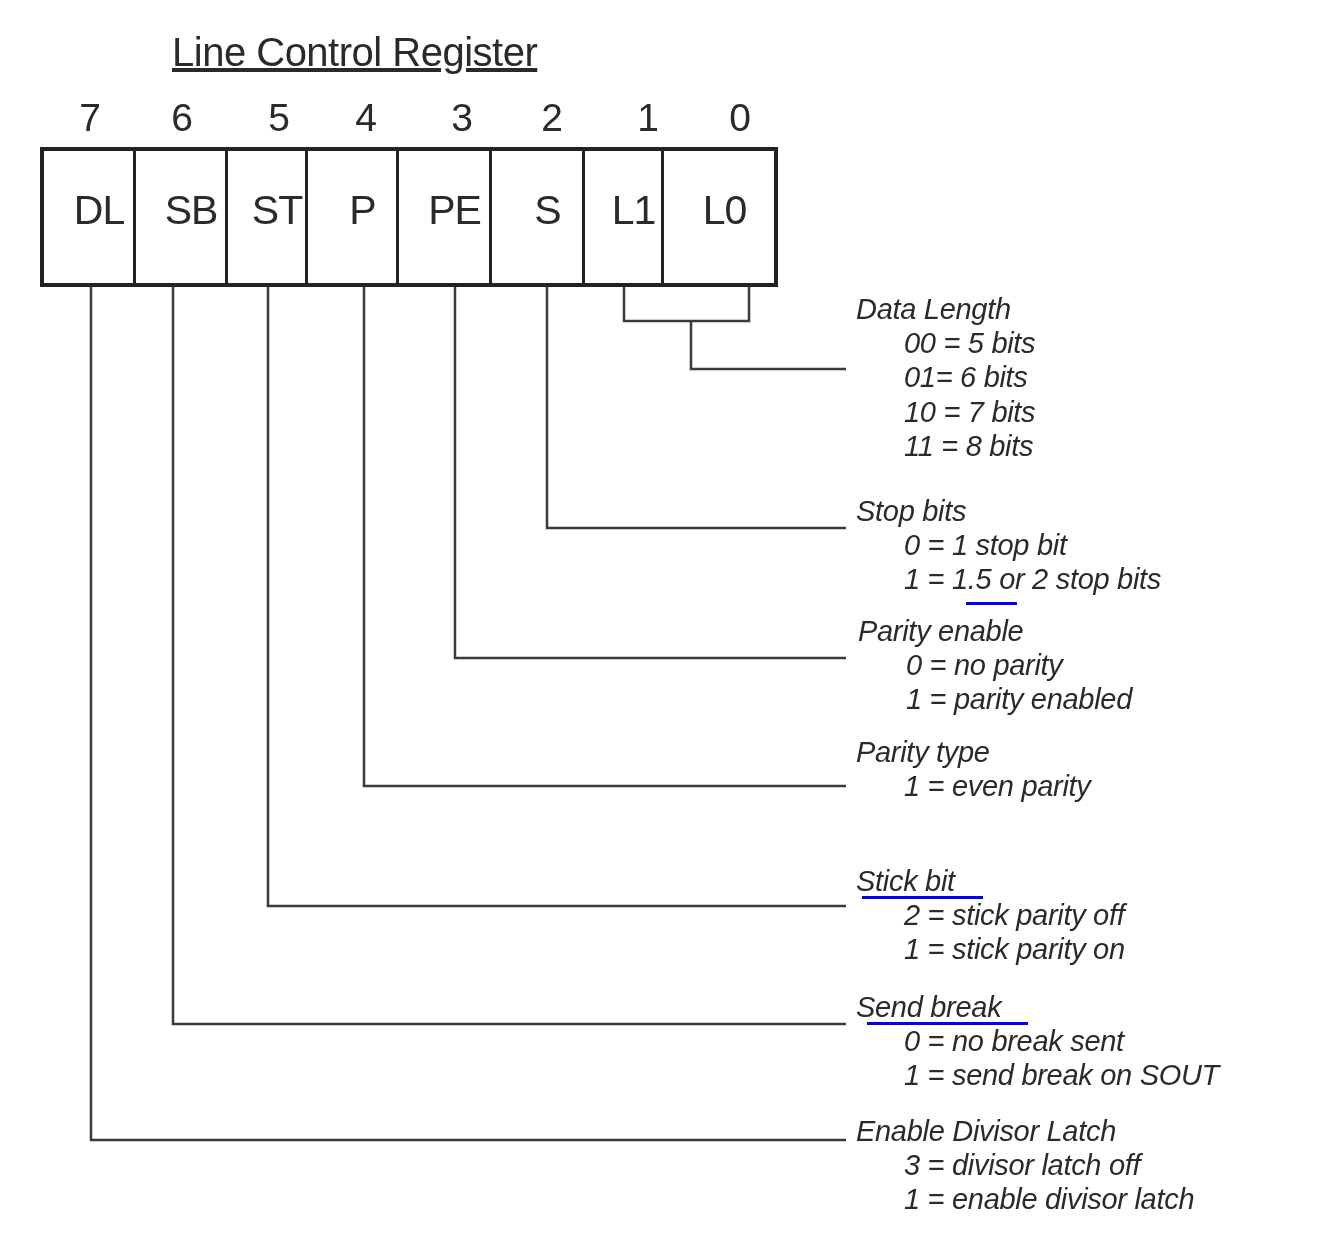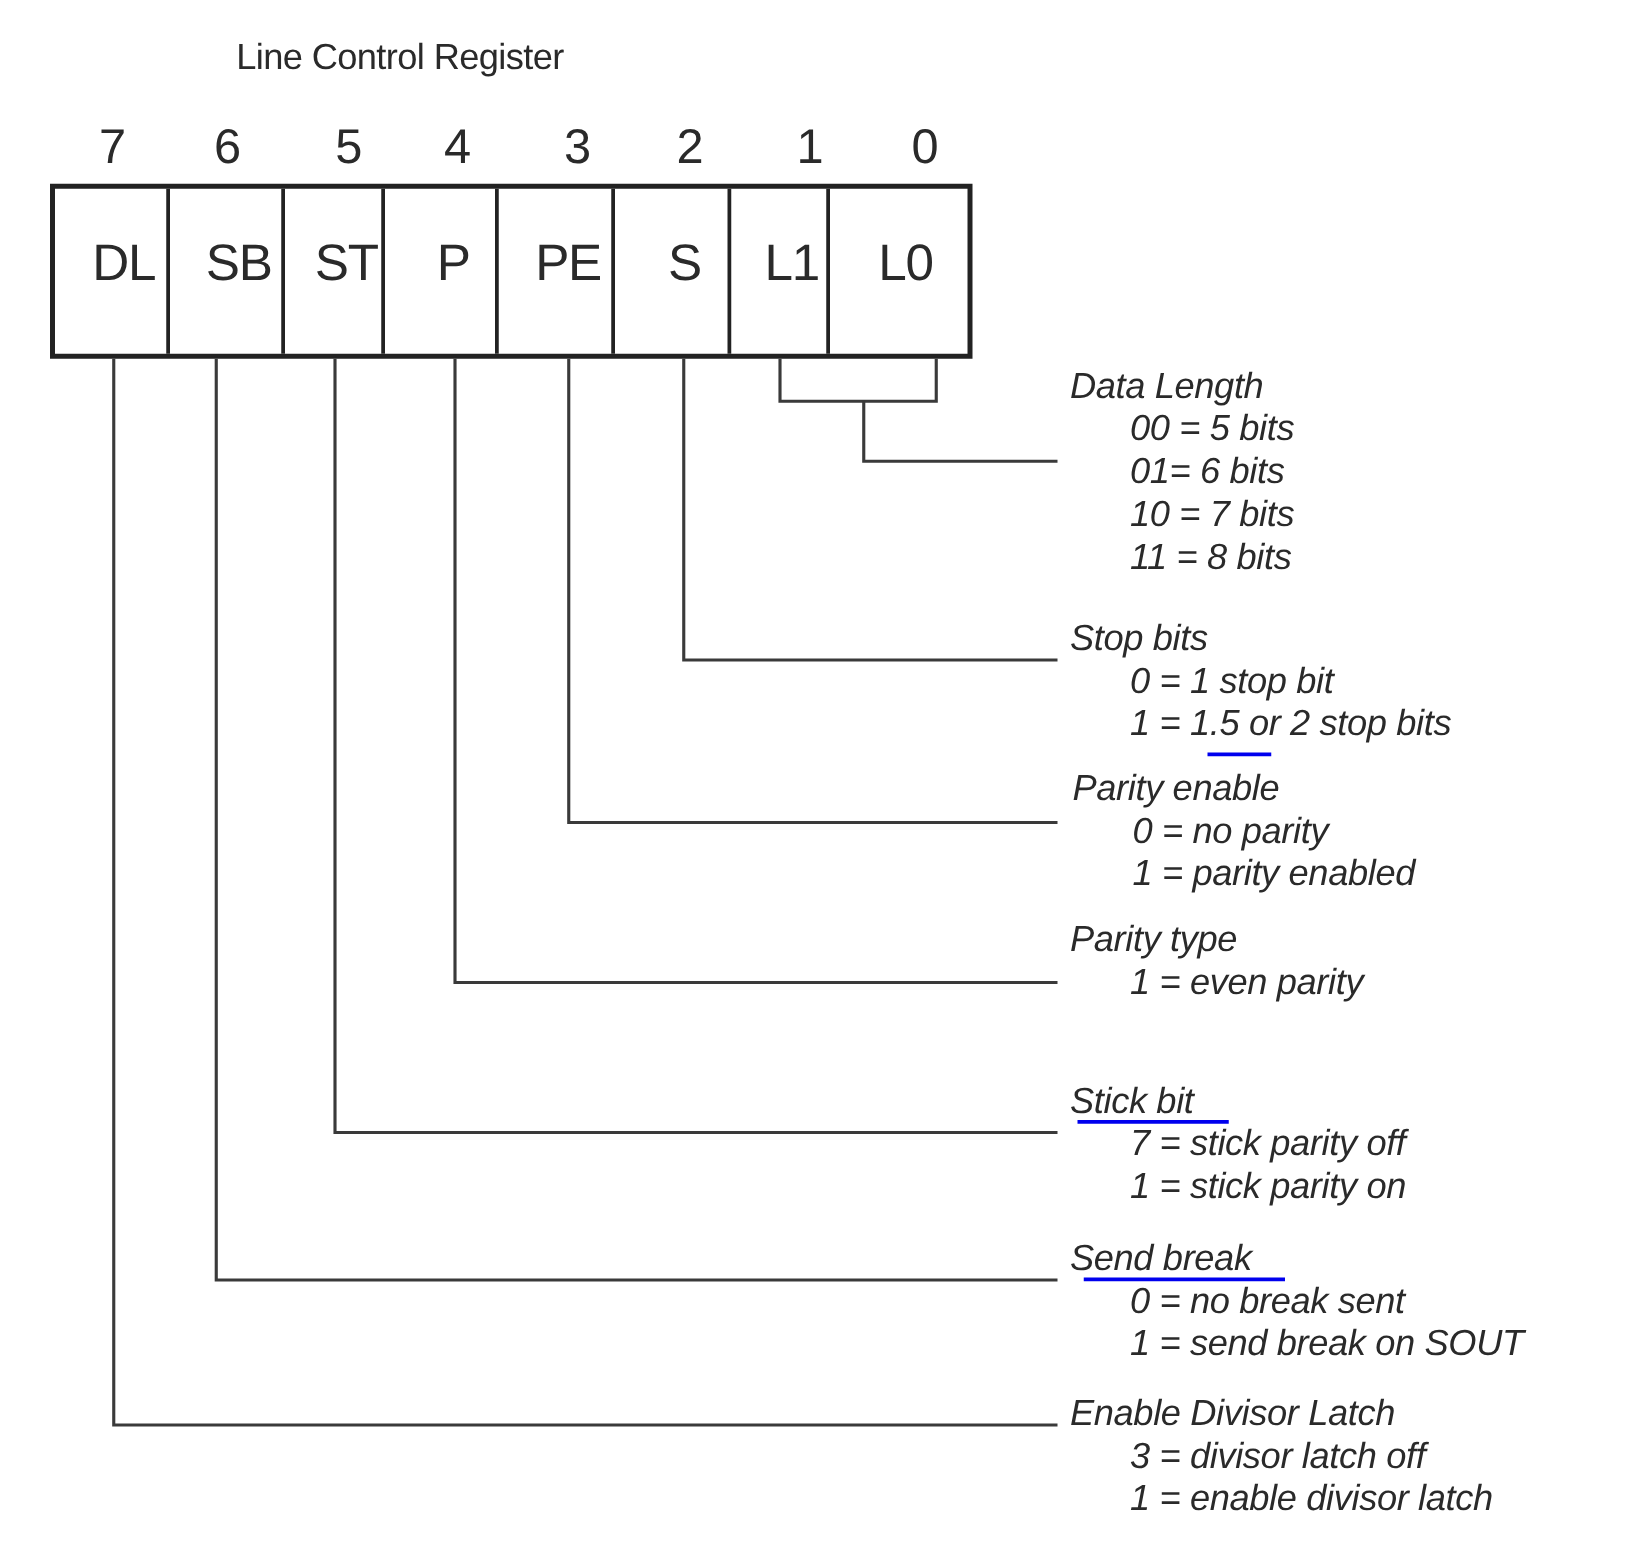--- a/index.html
+++ b/index.html
@@ -1,18 +1,18 @@
 <!DOCTYPE html>
 <html><head>
   <meta charset="utf-8">
   <style>
     html, body { margin: 0; padding: 0; background: #ffffff; }
     body { width: 1318px; height: 1250px; position: relative; overflow: hidden;
            font-family: "Liberation Sans", "DejaVu Sans", sans-serif; color: #2a2a2a; }
-    .title { position: absolute; left: 189px; top: 30px; font-size: 29px; letter-spacing: -0.5px; white-space: nowrap; }
+    .title { position: absolute; left: 172px; top: 30px; font-size: 40px; letter-spacing: -0.5px; white-space: nowrap; text-decoration: underline; }
     .bitnum { position: absolute; top: 96px; font-size: 39px; width: 60px; text-align: center; transform: translateX(-30px); }
     .reg { position: absolute; left: 40px; top: 147px; width: 738px; height: 140px;
            border: 4px solid #222; box-sizing: border-box; display: flex; }
     .cell { box-sizing: border-box; border-right: 3px solid #222; display: flex; align-items: center; justify-content: center;
             font-size: 41px; letter-spacing: -1px; padding-bottom: 14px; padding-left: 21px; }
     .cell:last-child { border-right: none; }
     svg.wires { position: absolute; left: 0; top: 0; }
     .desc { position: absolute; left: 856px; font-size: 29px; line-height: 34px; white-space: nowrap; letter-spacing: -0.3px; font-style: italic; }
     .desc .hdr { position: relative; display: inline-block; }
     .desc .opt { padding-left: 48px; }
@@ -77,21 +77,21 @@
   <div class="opt">1 = parity enabled</div>
 </div>
 
 <div class="desc" style="top:735px">
   <div class="hdr">Parity type</div>
   <div class="opt">1 = even parity</div>
 </div>
 
 <div class="desc" style="top:864px">
   <div class="hdr">Stick bit</div>
-  <div class="opt">7 = stick parity off</div>
+  <div class="opt">2 = stick parity off</div>
   <div class="opt">1 = stick parity on</div>
 </div>
 <div class="ul" style="left: 862px; top: 896px; width: 121px; background: rgb(0, 0, 238);"></div>
 
 <div class="desc" style="top:990px">
   <div class="hdr">Send break</div>
   <div class="opt">0 = no break sent</div>
   <div class="opt">1 = send break on SOUT</div>
 </div>
 <div class="ul" style="left: 867px; top: 1022px; width: 161px; background: rgb(0, 0, 238);"></div>

